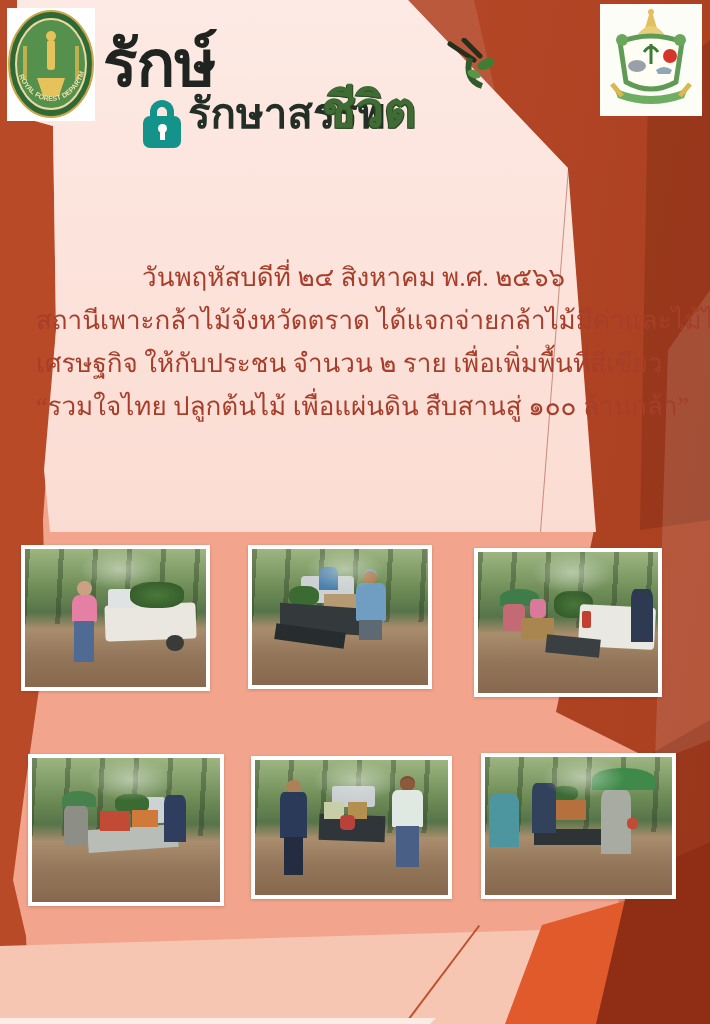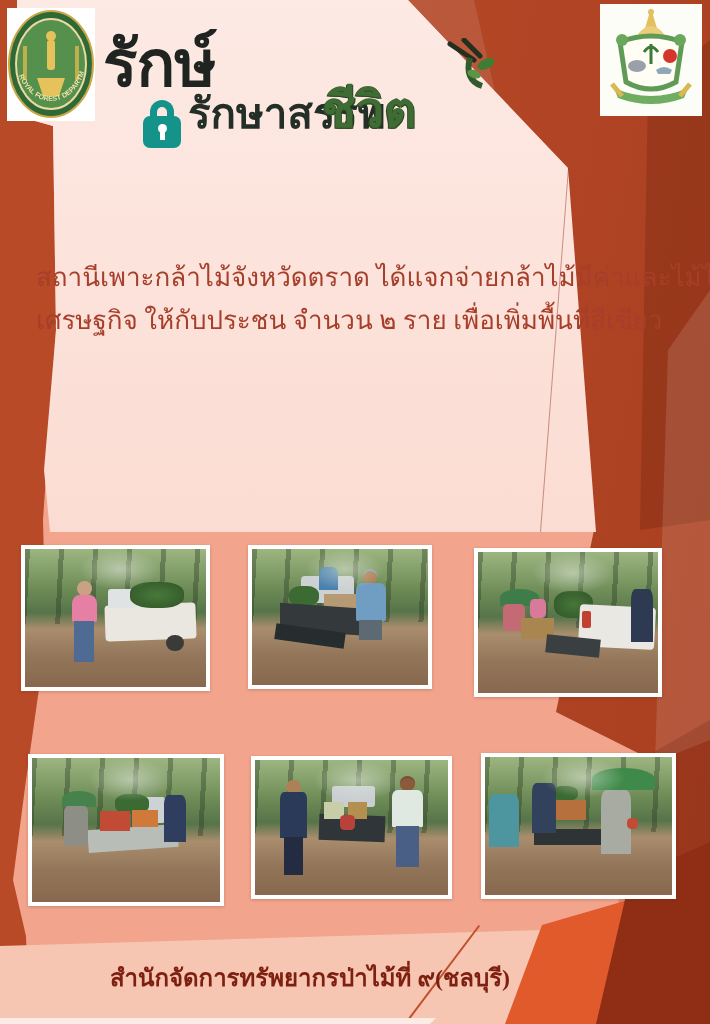--- a/index.html
+++ b/index.html
@@ -144,22 +144,24 @@
       <circle cx="70" cy="52" r="7" fill="#d6352b"></circle>
       <ellipse cx="37" cy="62" rx="9" ry="6" fill="#9aa0a8"></ellipse>
       <path d="M56 66 Q64 60 72 66 L70 70 L58 70 Z" fill="#8fa7b8"></path>
       <path d="M14 84 Q51 100 88 84 L84 94 Q51 106 18 94 Z" fill="#6fae62"></path>
       <path d="M12 80 L22 92 M90 80 L80 92" stroke="#d9b850" stroke-width="5"></path>
     </svg>
   </div>
 
 
   <div class="abs para">
+    <div class="ln first">วันพฤหัสบดีที่ ๒๔ สิงหาคม พ.ศ. ๒๕๖๖</div>
     <div class="ln">สถานีเพาะกล้าไม้จังหวัดตราด ได้แจกจ่ายกล้าไม้มีค่าและไม้ไม้</div>
     <div class="ln">เศรษฐกิจ ให้กับประชน จำนวน ๒ ราย เพื่อเพิ่มพื้นที่สีเขียว</div>
+    <div class="ln">“รวมใจไทย ปลูกต้นไม้ เพื่อแผ่นดิน สืบสานสู่ ๑๐๐ ล้านกล้า”</div>
   </div>
 
   <div class="abs ph" style="left:21px;top:545px;width:189px;height:146px;" title="Woman in pink shirt beside white pickup truck loaded with seedlings at nursery">
     <div class="sc">
       <div class="s" style="left:44%;top:40%;width:50%;height:26%;background:#e9e7e0;border-radius:4px;transform:rotate(-2deg);"></div>
       <div class="s" style="left:46%;top:29%;width:16%;height:14%;background:#dfe3e4;border-radius:3px;"></div>
       <div class="s" style="left:58%;top:24%;width:30%;height:19%;background:radial-gradient(#49793a,#2f5427);border-radius:40%;"></div>
       <div class="s" style="left:78%;top:62%;width:10%;height:12%;background:#3a3a38;border-radius:50%;"></div>
       <div class="s" style="left:29%;top:23%;width:8%;height:11%;background:#caa183;border-radius:50%;"></div>
       <div class="s" style="left:26%;top:33%;width:14%;height:20%;background:#e57fa3;border-radius:30% 30% 8% 8%;"></div>
@@ -230,15 +232,14 @@
       <div class="s" style="left:26%;top:52%;width:36%;height:12%;background:#2e3336;"></div>
       <div class="s" style="left:36%;top:21%;width:14%;height:11%;background:#3c6a33;border-radius:40%;"></div>
       <div class="s" style="left:38%;top:31%;width:16%;height:15%;background:#b5703d;"></div>
       <div class="s" style="left:2%;top:27%;width:16%;height:38%;background:#4d96a0;border-radius:18% 18% 0 0;"></div>
       <div class="s" style="left:25%;top:19%;width:13%;height:36%;background:#32415c;border-radius:18% 18% 0 0;"></div>
       <div class="s" style="left:62%;top:24%;width:16%;height:46%;background:#a7aba2;border-radius:18% 18% 0 0;"></div>
       <div class="s" style="left:76%;top:44%;width:6%;height:8%;background:#c24b35;border-radius:40%;"></div>
     </div>
   </div>
 
-  <div class="abs footer-text">สำนักจัดการทรัพยากรป่าไม้ที่ ๙(ชลบุรี)</div>
 
 </div>
 
 </body></html>

